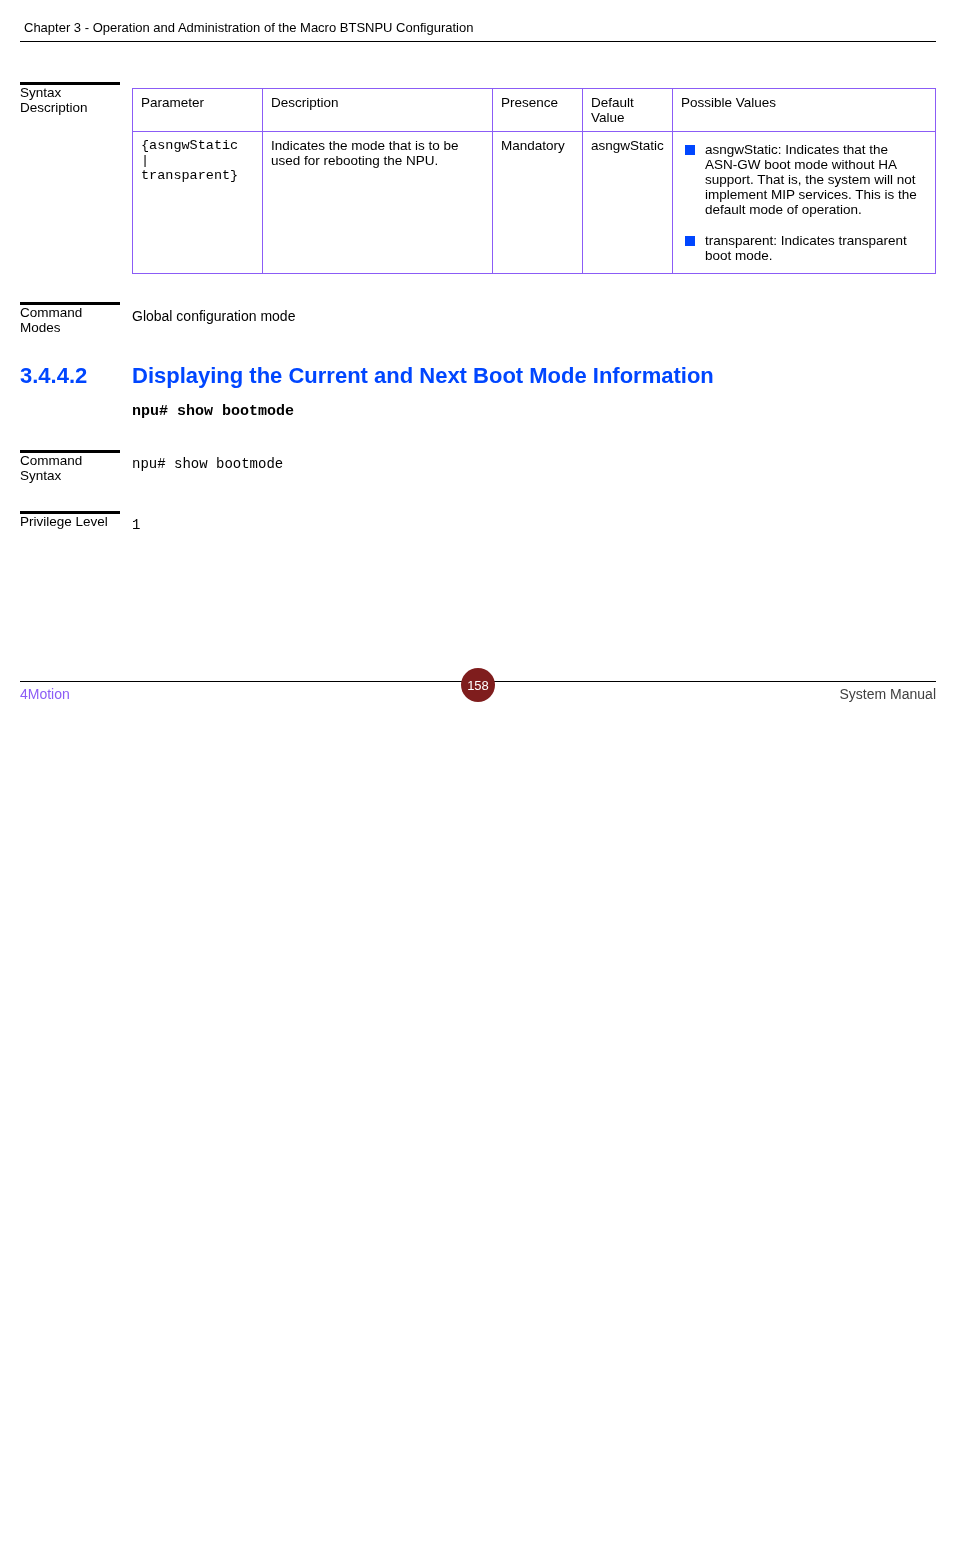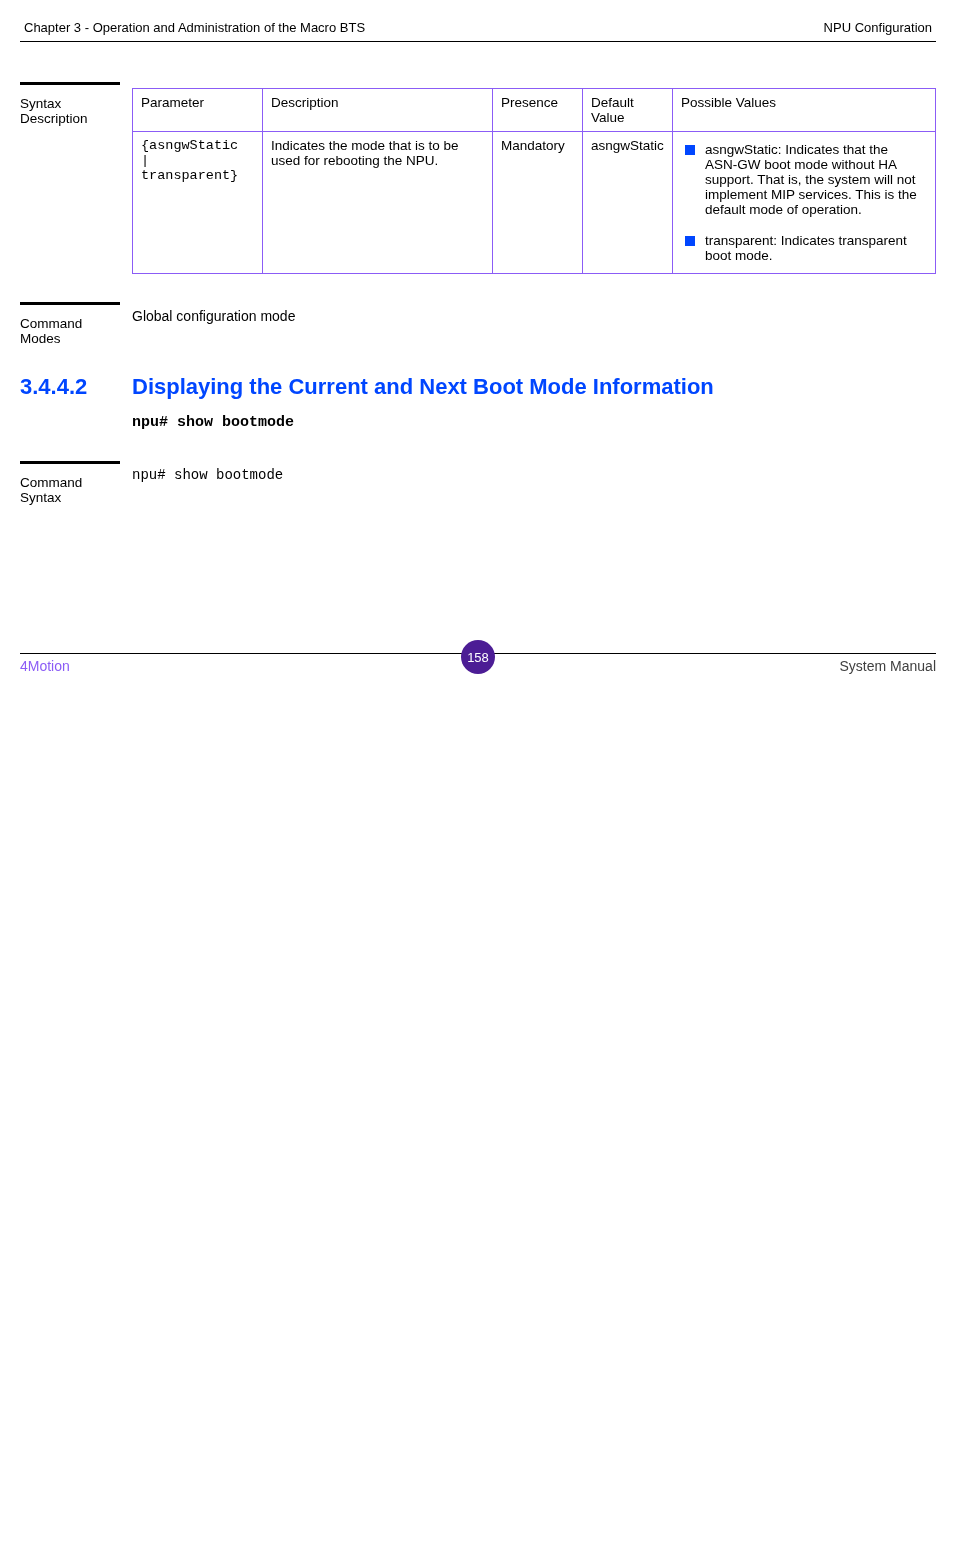--- a/index.html
+++ b/index.html
@@ -10,36 +10,35 @@
     color: #000;
     background: #fff;
     width: 976px;
   }
   .page {
     padding: 20px 40px 20px 20px;
     box-sizing: border-box;
   }
   .header-row {
     display: flex;
-    justify-content: space-between;
     font-size: 13px;
     padding: 0 4px 6px 4px;
     border-bottom: 1px solid #000;
     margin-bottom: 40px;
   }
   .section {
     display: flex;
     margin-bottom: 28px;
   }
   .sec-label {
     width: 100px;
     flex-shrink: 0;
     font-size: 13.5px;
     border-top: 3px solid #000;
-    padding-top: 11px;
+    padding-top: 0;
     margin-right: 12px;
   }
   .sec-body {
     flex: 1;
     padding-top: 6px;
     font-size: 14px;
   }
   table.param {
     border-collapse: collapse;
     width: 100%;
@@ -126,21 +125,21 @@
   .footer-left { color: #8b5cf6; }
   .footer-right { color: #404040; }
   .page-badge {
     position: absolute;
     left: 50%;
     transform: translateX(-50%);
     top: -14px;
     width: 34px;
     height: 34px;
     border-radius: 50%;
-    background: #4c1d95;
+    background: #7f1d1d;
     color: #fff;
     font-size: 13px;
     display: flex;
     align-items: center;
     justify-content: center;
   }
   .display-format-body .mono-line {
     font-family: "Courier New", Courier, monospace;
     white-space: pre;
     margin-bottom: 14px;
@@ -205,20 +204,24 @@
     <div class="heading-title">Displaying the Current and Next Boot Mode Information</div>
   </div>
 
   <div class="cmd-bold">npu# show bootmode</div>
 
   <div class="section">
     <div class="sec-label">Command Syntax</div>
     <div class="sec-body mono">npu# show bootmode</div>
   </div>
 
+  <div class="section">
+    <div class="sec-label">Privilege Level</div>
+    <div class="sec-body mono">1</div>
+  </div>
 
   <div class="section">
   </div>
 
   <div class="footer-row">
     <span class="footer-left">4Motion</span>
     <div class="page-badge">158</div>
     <span class="footer-right">System Manual</span>
   </div>
 

